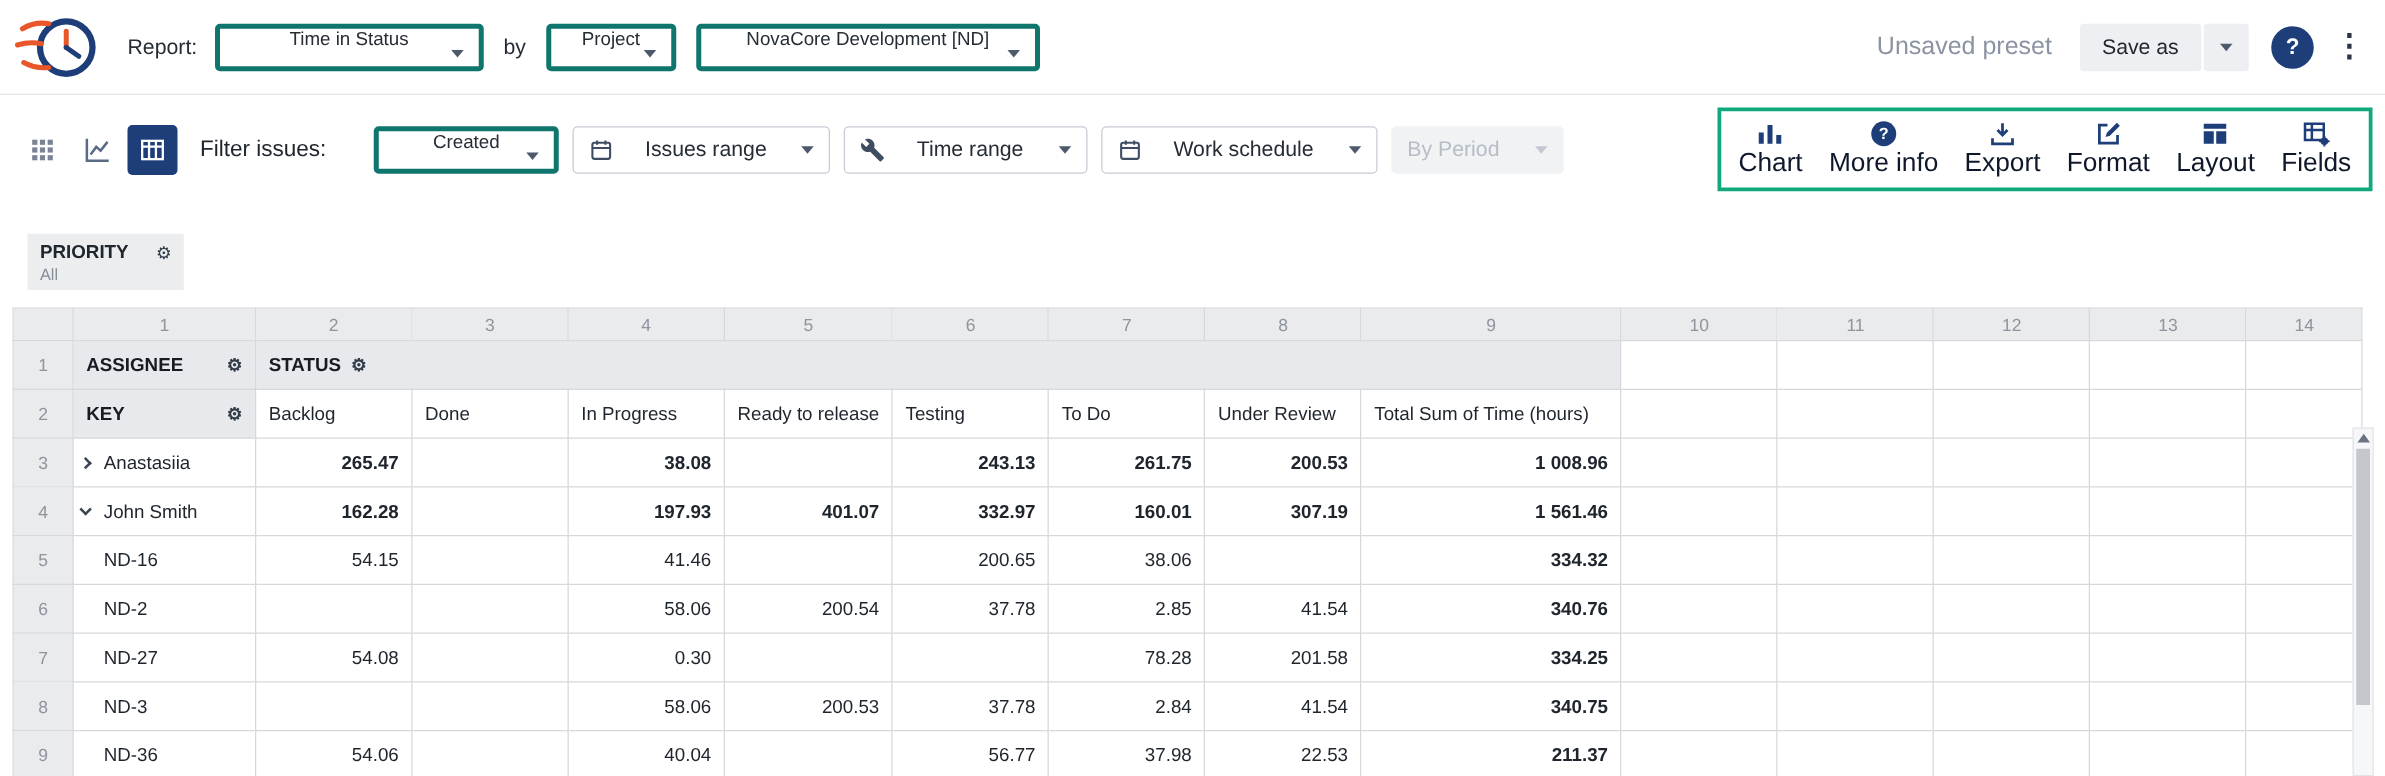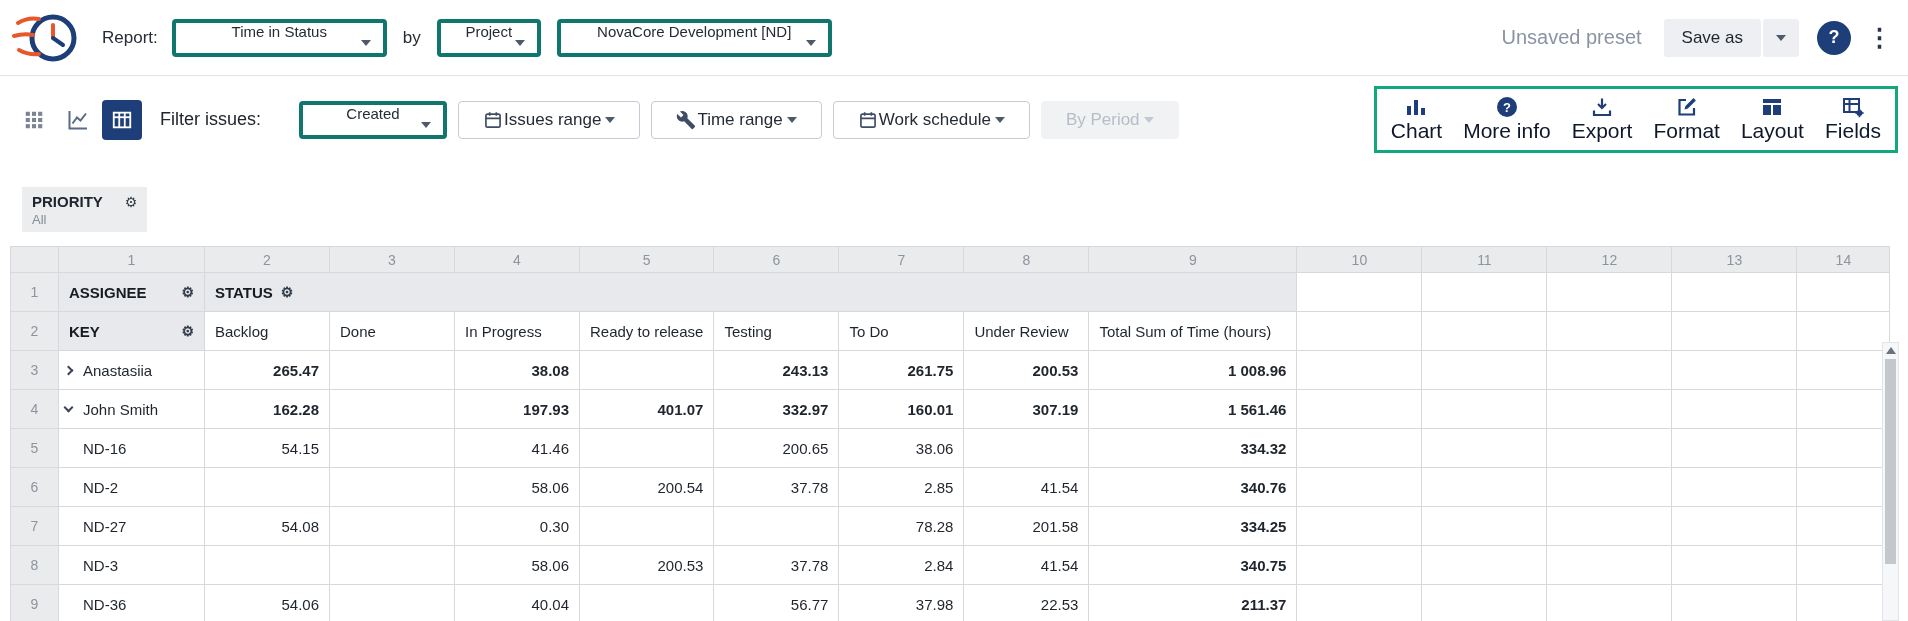--- a/index.html
+++ b/index.html
@@ -24,21 +24,21 @@
   .btn-caret .caret { margin:0; }
   .help { width:34px; height:34px; border-radius:50%; background:var(--navy); color:#fff; font-weight:bold; font-size:18px; display:flex; align-items:center; justify-content:center; margin-left:18px; cursor:pointer; }
   .kebab { font-size:25px; color:#2a3443; margin-left:16px; cursor:pointer; font-weight:bold; line-height:1; }
 
   
   .toolbar { height:87px; display:flex; align-items:center; padding:0 10px 0 14px; }
   .viewbtn { width:40px; height:40px; display:flex; align-items:center; justify-content:center; border-radius:4px; cursor:pointer; margin-right:4px; }
   .viewbtn.active { background:var(--navy); }
   .filter-lbl { font-size:18px; color:#20262e; margin:15px 14px; }
   .select.created { width:148px;margin-left:24px; }
-  .chip { height:38px; border:1px solid #c6cbd3; border-radius:4px; background:#fff; display:flex; align-items:center; gap:1px; padding:0 24px; font-size:17px; color:#262c35; margin-left:11px; cursor:pointer; }
+  .chip { height:38px; border:1px solid #c6cbd3; border-radius:4px; background:#fff; display:flex; align-items:center; gap:25px; padding:0 12px; font-size:17px; color:#262c35; margin-left:11px; cursor:pointer; }
   .chip svg { color:#3f4d63; flex:none; }
   .chip .caret { margin-left:3px; }
   .chip.disabled { background:#f1f2f4; border-color:#f1f2f4; color:#b6bdc7; cursor:default; }
   .chip.disabled .caret { border-top-color:#c3c9d2; }
 
   .actions-box { margin-left:auto; border:3px solid var(--green); display:flex; align-items:flex-start; padding:6px 14px 7px; gap:21px; background:#fff; }
   .action { display:flex; flex-direction:column; align-items:center; color:var(--navy); cursor:pointer; }
   .action svg { display:block; }
   .action .alabel { font-size:21px; margin-top:0; color:#0f172a; white-space:nowrap; }
 

